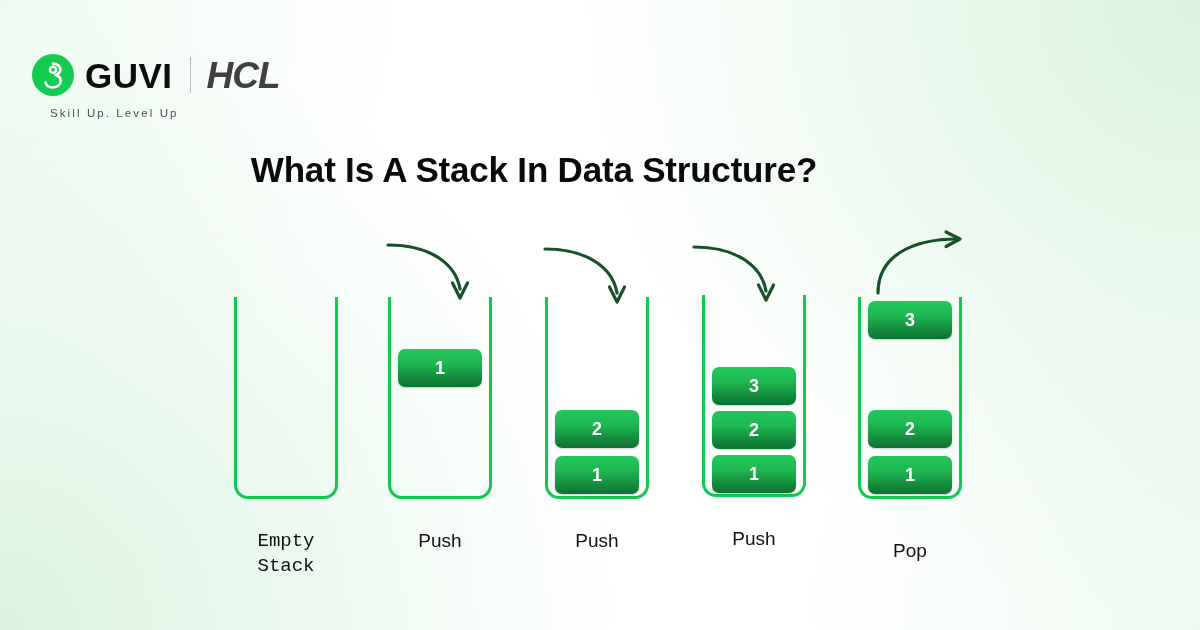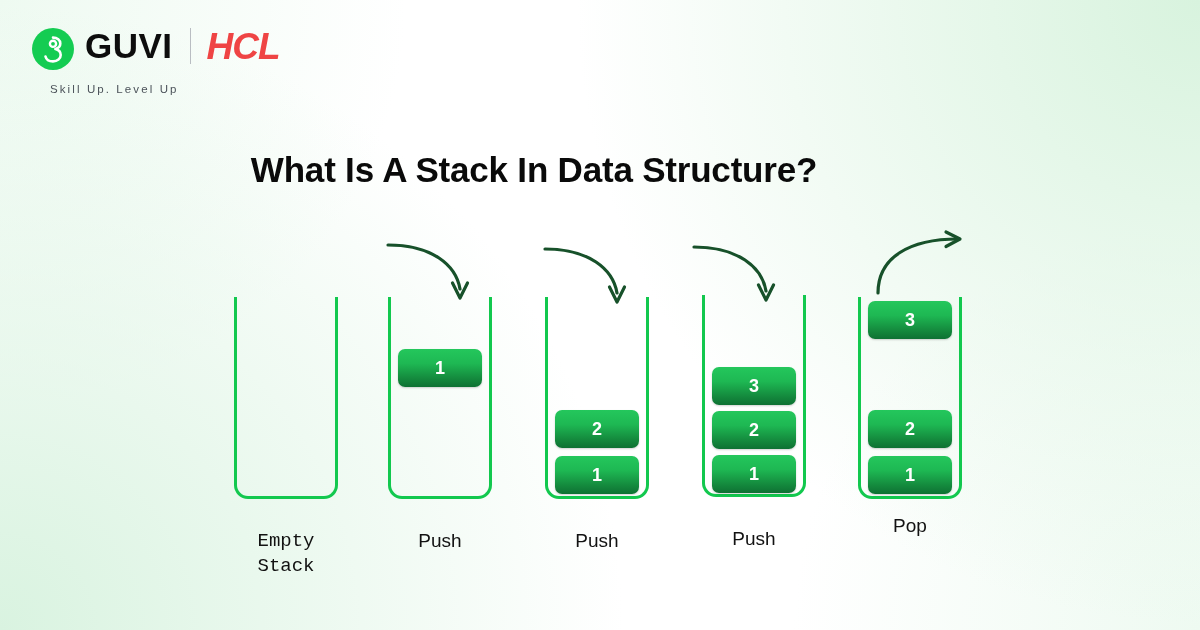--- a/index.html
+++ b/index.html
@@ -17,36 +17,36 @@
       radial-gradient(circle at 100% 0%,   #d8f3de 0%, rgba(216,243,222,0) 46%),
       radial-gradient(circle at 0% 100%,   #d9f3e0 0%, rgba(217,243,224,0) 46%),
       radial-gradient(circle at 0% 0%,     #eefaf1 0%, rgba(238,250,241,0) 30%),
       radial-gradient(circle at 100% 100%, #eefaf1 0%, rgba(238,250,241,0) 30%),
       #ffffff;
   }
   #page { position:absolute; inset:0; }
 
   
   #brand-bar { position:absolute; left:32px; top:28px; }
-  #logo-row { display:flex; align-items:flex-start; height:46px; }
+  #logo-row { display:flex; align-items:center; height:46px;margin-top:24px; }
   #guvi-mark {
     width:42px; height:42px; border-radius:50%;
     background:#14cc52; display:flex; align-items:center; justify-content:center;
     flex:0 0 auto;
   }
   #guvi-wordmark {
     font-size:35px; font-weight:bold; color:#0d0d0d;
     letter-spacing:0.5px; margin-left:11px; line-height:1;
     font-family:"Liberation Sans", sans-serif;
   }
   #logo-divider {
     width:1px; height:36px; background:#b9bdc2; margin:0 16px 0 17px;
   }
   #hcl-wordmark {
-    font-size:37px; font-weight:bold; font-style:italic; color:#ef4444;
+    font-size:37px; font-weight:bold; font-style:italic; color:#404040;
     letter-spacing:-1px; line-height:1;
     font-family:"Liberation Sans", sans-serif;
   }
   #tagline {
     margin-top:9px; margin-left:18px;
     font-size:11.5px; color:#4b5259; letter-spacing:2.1px; font-weight:500;
   }
 
   
   #page-title {
@@ -177,19 +177,19 @@
       <div class="stack-container"></div>
       <div class="stack-block" style="left:38px; top:4px;">
         <span>3</span>
       </div>
       <div class="stack-block" style="left:38px; top:113px;">
         <span>2</span>
       </div>
       <div class="stack-block" style="left:38px; top:159px;">
         <span>1</span>
       </div>
-      <div class="stack-label" style="top:217px;">
+      <div class="stack-label" style="top:242px;">
         <div>Pop</div>
       </div>
     </div>
 
   </div>
 </div>
 
 </body></html>

